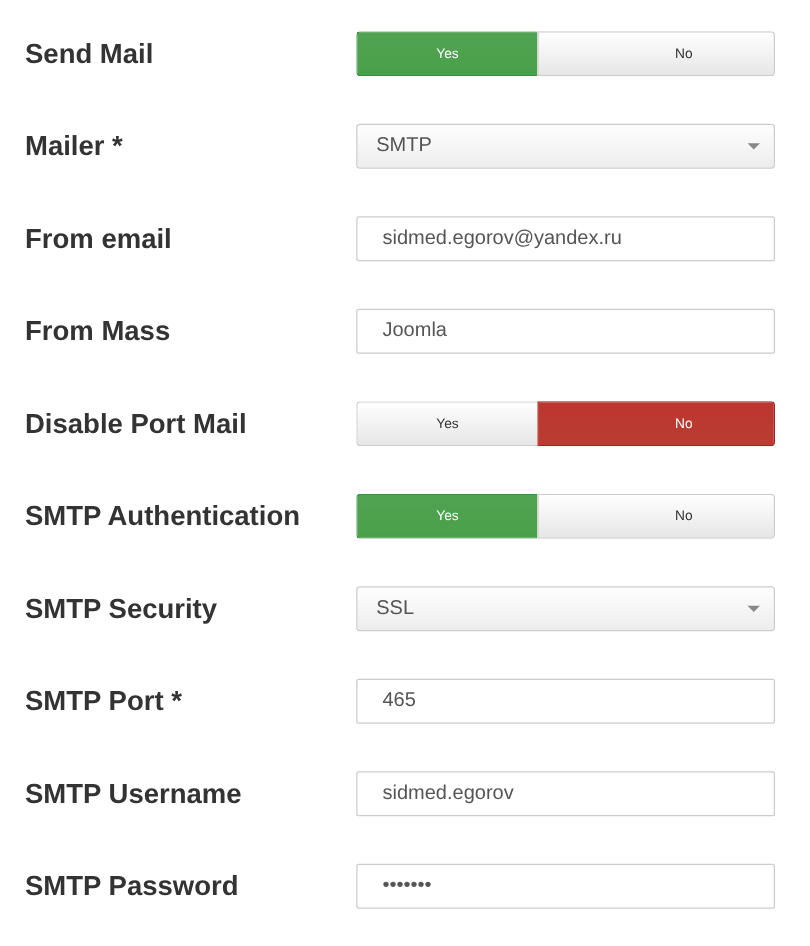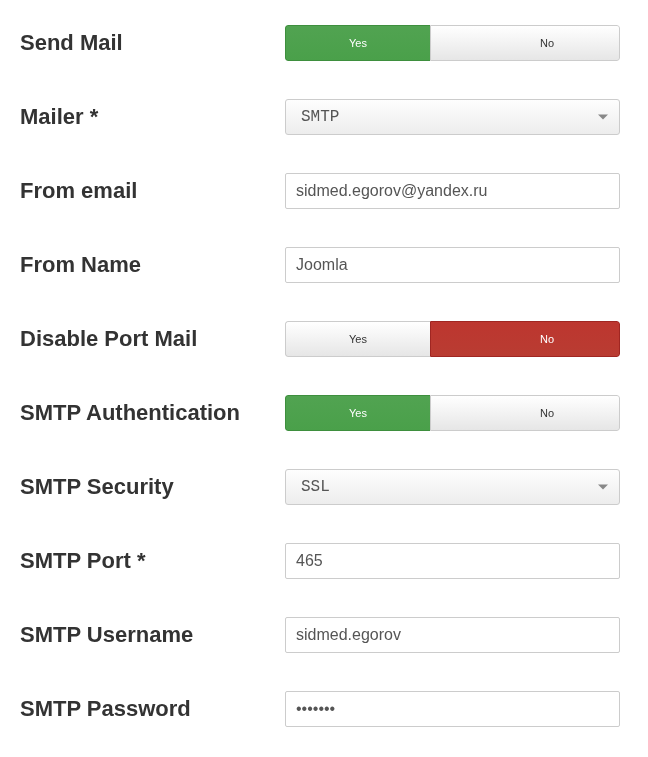--- a/index.html
+++ b/index.html
@@ -81,39 +81,38 @@
       height: 100%;
       background: linear-gradient(to bottom, #fefefe, #ededed);
       border: 1px solid #ccc;
       border-radius: 3px;
       padding: 0 30px 0 15px;
       display: flex;
       align-items: center;
       font-size: 16px;
       color: #555;
       cursor: pointer;
-      font-family: Liberation Mono, monospace;
     }
     .select-caret {
       position: absolute;
       right: 12px;
       top: 50%;
       transform: translateY(-50%);
       width: 0;
       height: 0;
       border-left: 5px solid transparent;
       border-right: 5px solid transparent;
       border-top: 5px solid #888;
     }
     .text-input {
       width: 335px;
       height: 36px;
       border: 1px solid #ccc;
       border-radius: 2px;
-      padding: 0 10px;
+      padding: 0 20px;
       font-size: 16px;
       color: #555;
       background: #fff;
       outline: none;
       font-family: Arial, Helvetica, sans-serif;
     }
   </style>
 </head>
 <body>
 
@@ -140,21 +139,21 @@
 </div>
 
 <div class="form-row">
   <div class="form-label">From email</div>
   <div class="form-control">
     <input type="text" class="text-input" value="sidmed.egorov@yandex.ru" style="">
   </div>
 </div>
 
 <div class="form-row">
-  <div class="form-label">From Name</div>
+  <div class="form-label">From Mass</div>
   <div class="form-control">
     <input type="text" class="text-input" value="Joomla" style="">
   </div>
 </div>
 
 <div class="form-row">
   <div class="form-label">Disable Port Mail</div>
   <div class="form-control">
     <div class="toggle-group">
       <div class="toggle-btn">Yes</div>

